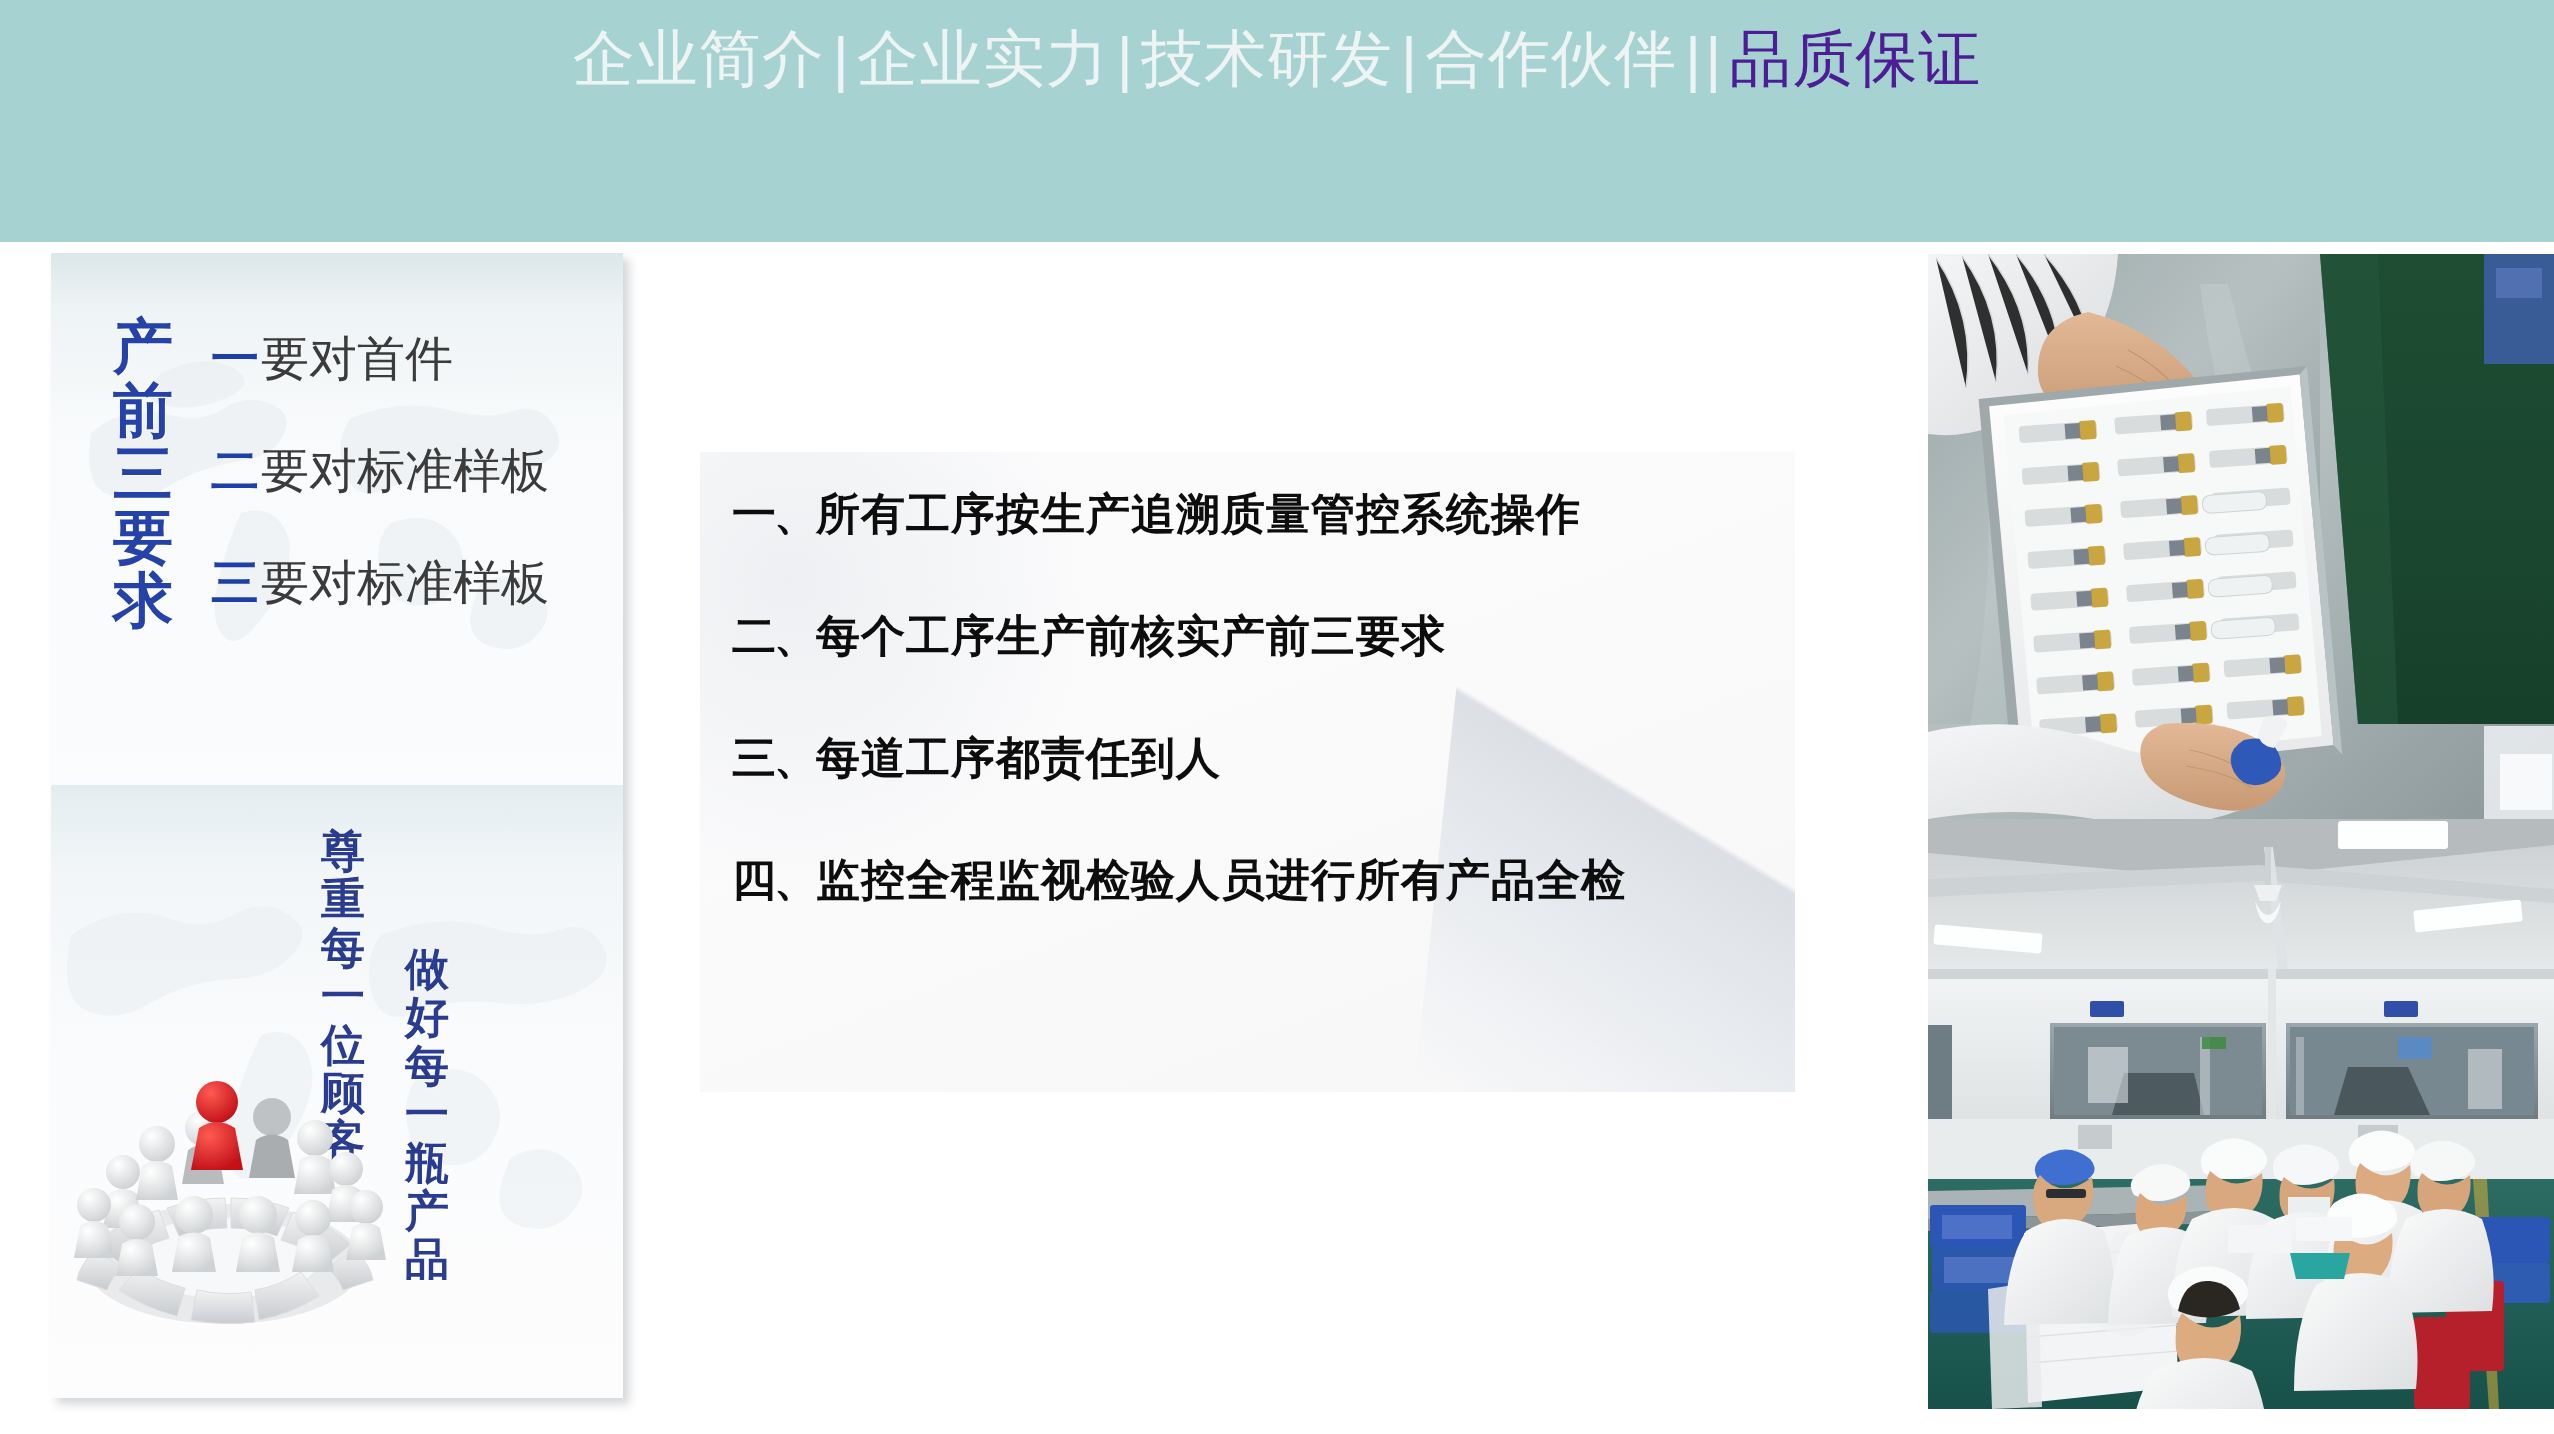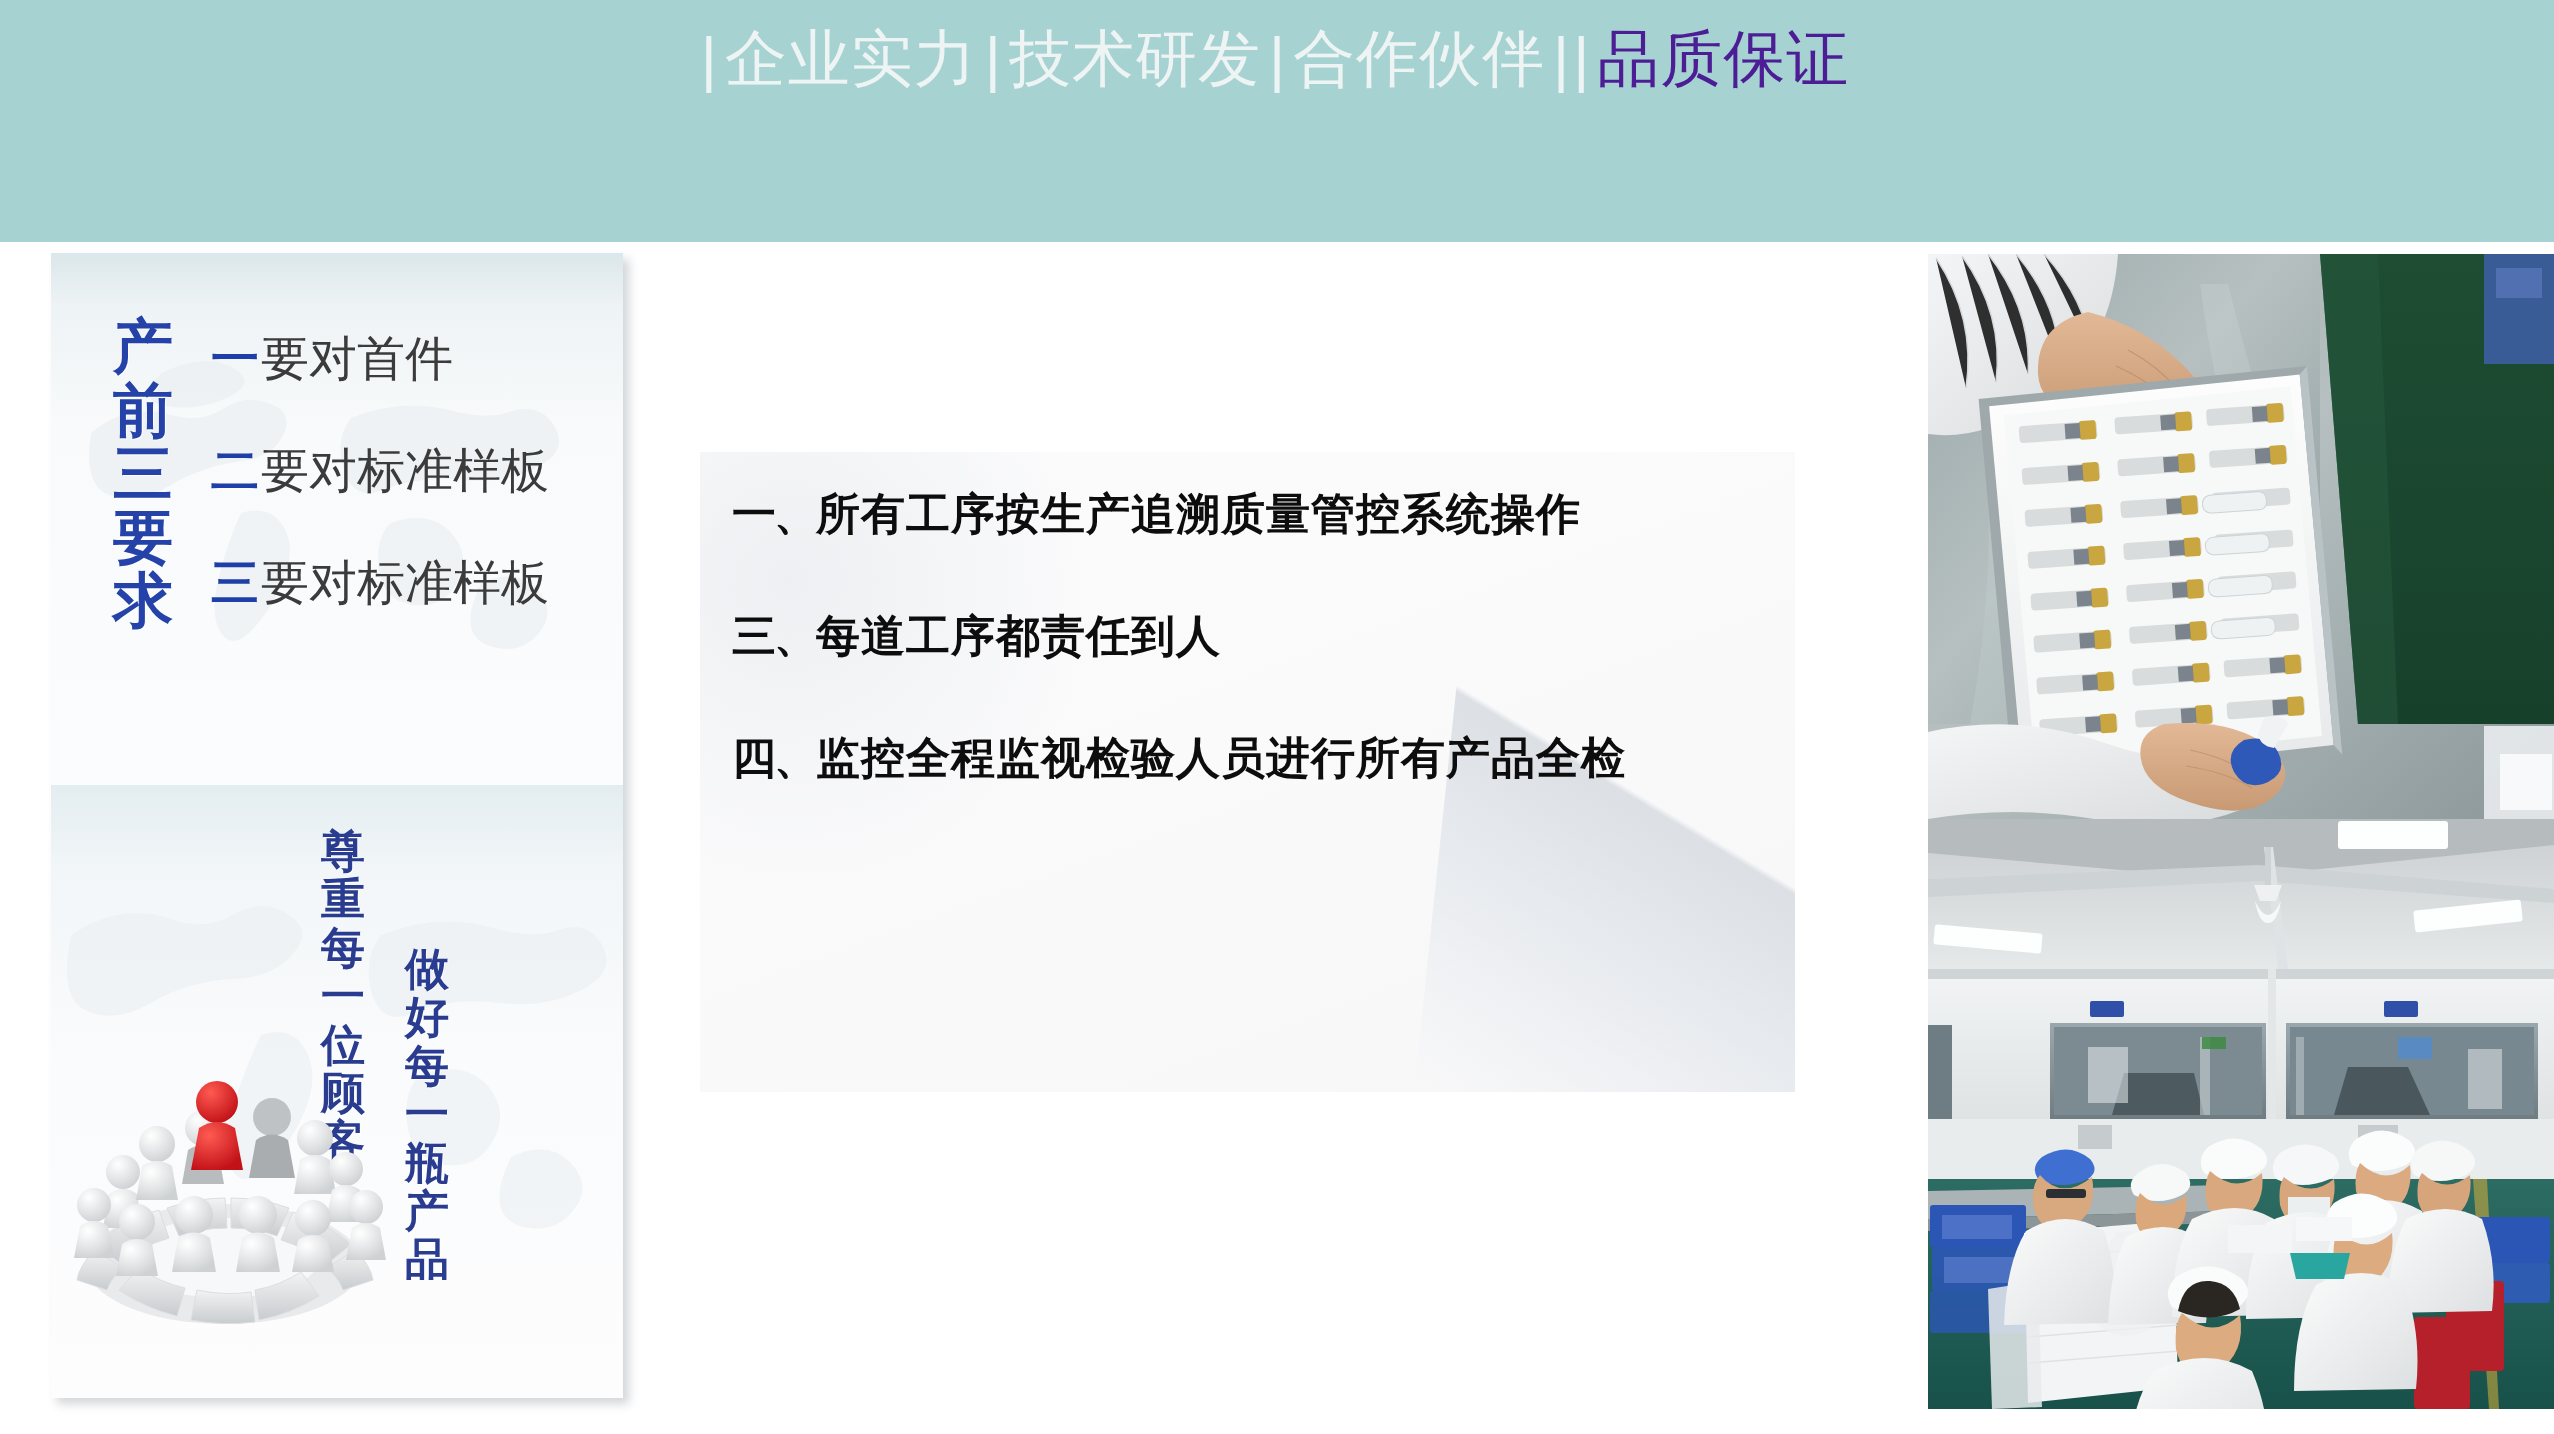--- a/index.html
+++ b/index.html
@@ -218,20 +218,21 @@
   }
   .photo.vials { top: 0; height: 565px; background: #8d9b9d; }
   .photo.line  { top: 565px; height: 590px; background: #cfd6d6; }
   .photo svg { width: 100%; height: 100%; display: block; }
 </style>
 </head>
 <body>
 
 <div class="nav-bar">
   <div class="nav-inner">
+    <span class="nav-item">企业简介</span>
     <span class="nav-sep">|</span>
     <span class="nav-item">企业实力</span>
     <span class="nav-sep">|</span>
     <span class="nav-item">技术研发</span>
     <span class="nav-sep">|</span>
     <span class="nav-item">合作伙伴</span>
     <span class="nav-sep">|</span>
     <span class="nav-sep">|</span>
     <span class="nav-item active">品质保证</span>
   </div>
@@ -400,20 +401,23 @@
     </div>
   </div>
 </div>
 
 <div class="main-card">
   <div class="bg-streak2"></div>
   <div class="bg-streak"></div>
   <div class="rules">
     <div class="rule-row">
       <span class="rule-num">一、</span><span>所有工序按生产追溯质量管控系统操作</span>
+    </div>
+    <div class="rule-row">
+      <span class="rule-num">二、</span><span>每个工序生产前核实产前三要求</span>
     </div>
     <div class="rule-row">
       <span class="rule-num">三、</span><span>每道工序都责任到人</span>
     </div>
     <div class="rule-row">
       <span class="rule-num">四、</span><span>监控全程监视检验人员进行所有产品全检</span>
     </div>
   </div>
 </div>
 

